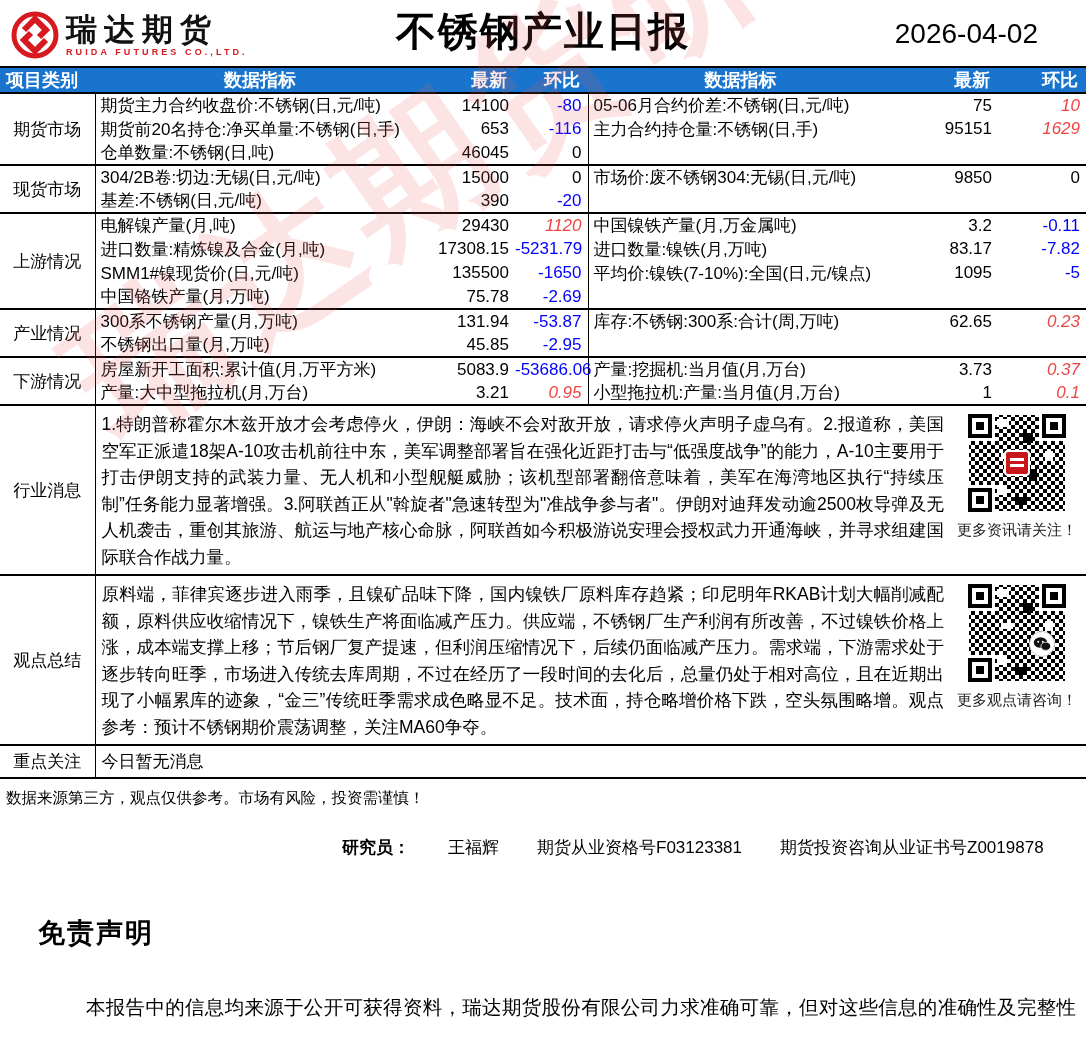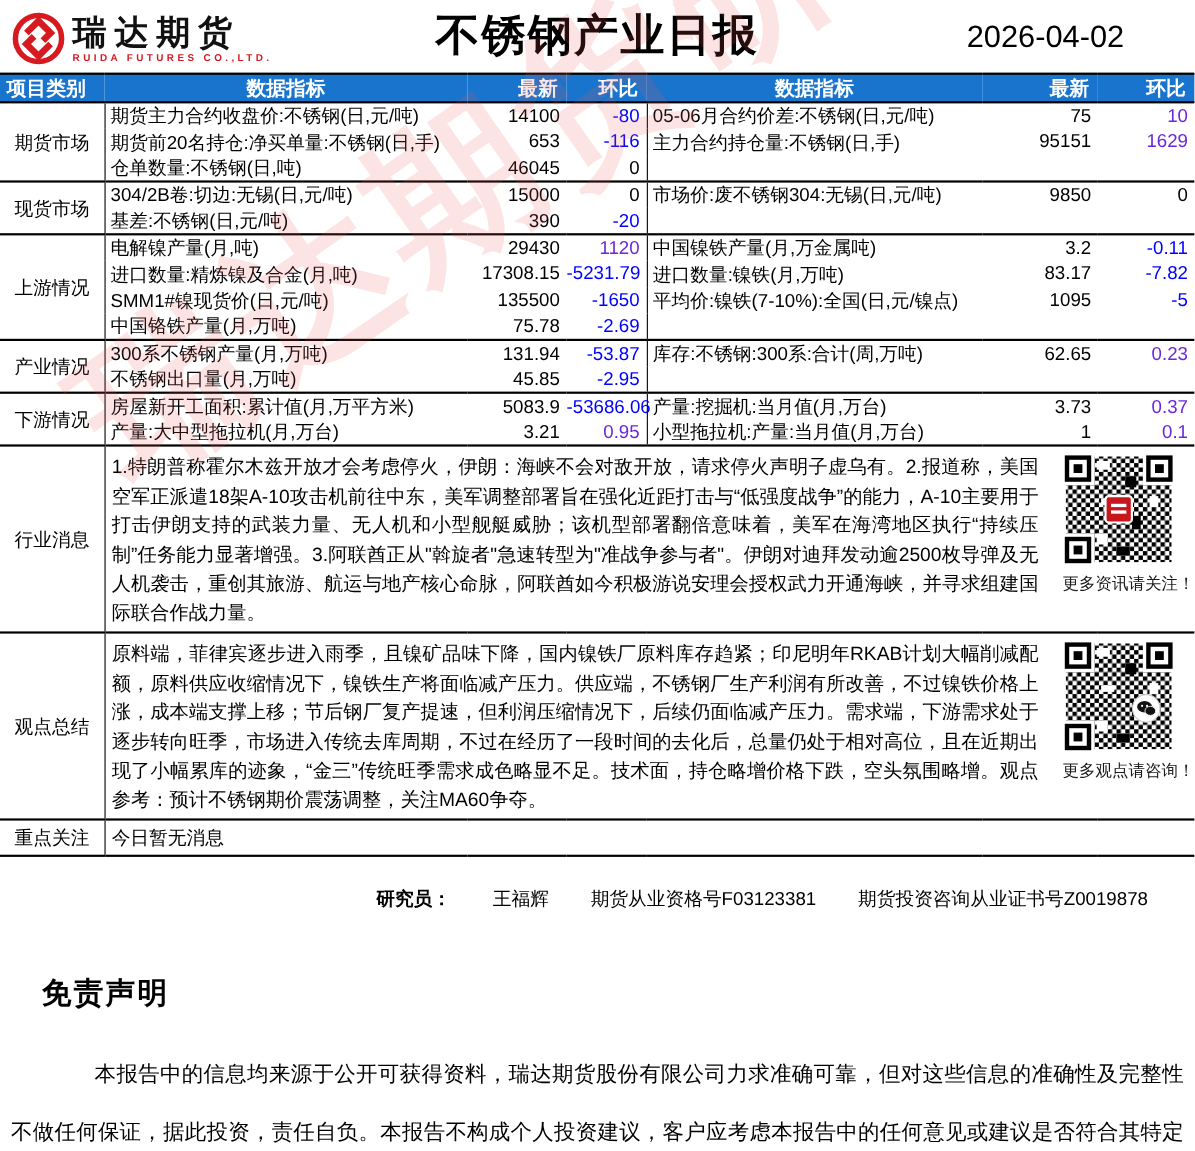--- a/index.html
+++ b/index.html
@@ -6,40 +6,40 @@
   body { background:#fff; font-family:"Liberation Sans","DejaVu Sans",sans-serif; }
   .page { width:1086px; height:1046px; position:relative; overflow:hidden; background:#fff; color:#000; }
 
   
   .top { height:66px; position:relative; }
   .logo { position:absolute; left:10px; top:10px; display:flex; align-items:center; }
   .logo-mark { width:50px; height:50px; margin-right:6px; }
   .logo-cn { font-size:31px; font-weight:bold; letter-spacing:7px; line-height:34px; color:#111; }
   .logo-en { font-size:9px; color:#d71920; letter-spacing:3.1px; font-weight:bold; }
   .title { position:absolute; left:0; right:0; top:4px; text-align:center; font-size:40px; font-weight:bold; letter-spacing:2px; }
-  .date { position:absolute; right:64px; top:18px; font-size:28px; }
+  .date { position:absolute; right:48px; top:18px; font-size:28px; }
 
   
   table { width:1086px; border-collapse:collapse; table-layout:fixed; font-size:17px; border-top:2px solid #000; }
   thead th { background:#1874CD; color:#fff; height:20px; font-size:18px; font-weight:bold; border-bottom:2px solid #000; }
   th.h0 { text-align:left; padding-left:6px; }
   th.h1, th.h4 { text-align:center; }
   th.h2, th.h3, th.h5, th.h6 { text-align:right; padding-right:8px; }
   td { height:24px; vertical-align:middle; }
   tr.sec-end td { border-bottom:2px solid #000; }
   td.cat { text-align:center; border-right:1.5px solid #000; border-bottom:2px solid #000; }
   td.ind-l, td.ind-r { padding-left:5px; white-space:nowrap; overflow:hidden; }
   td.ind-r { border-left:1.5px solid #000; }
   td.val, td.chg { text-align:right; padding-right:6px; white-space:nowrap; }
-  td.pos { color:#6d28d9; }
+  td.pos { color:#ef4444;font-style:italic; }
   td.neg { color:#0000ff; }
   td.para-cell { padding:0; }
   .para-flex { display:flex; align-items:flex-start; }
   .para { flex:1; padding:5px 4px 4px 6px; text-align:justify; font-size:17.5px; line-height:26.5px; }
-  .qr-col { width:138px; flex:0 0 138px; text-align:right; padding-top:7px; }
+  .qr-col { width:138px; flex:0 0 138px; text-align:center; padding-top:7px; }
   .qr-wrap { position:relative; width:100px; height:100px; margin:0 auto; }
   .qr-wrap svg { display:block; }
   .qr-badge-red { position:absolute; left:37px; top:37px; width:26px; height:26px; background:#c8161d; border:2px solid #fff; border-radius:4px; }
   .qr-badge-red i { display:block; height:3px; background:#fff; margin:6px 4px 3px; }
   .qr-badge-red i + i { margin-top:0; height:3px; }
   .qr-badge-wx { position:absolute; left:62px; top:48px; width:26px; height:26px; background:#fff; border-radius:50%; border:1px solid #ccc; }
   .qr-badge-wx svg { margin:4px auto 0; }
   .qr-cap { margin-top:8px; font-size:15px; color:#1a1a1a; }
   td.focus-cell { padding-left:6px; height:33px;border-radius:14px; }
 
@@ -287,20 +287,21 @@
           </div>
         </td>
       </tr>
       <tr class="sec-end">
         <td class="cat">重点关注</td>
         <td class="focus-cell" colspan="6">今日暂无消息</td>
       </tr>
     </tbody>
   </table>
 
+  <div class="footnote">数据来源第三方，观点仅供参考。市场有风险，投资需谨慎！</div>
 
   <div class="researcher">
     <span class="lbl">研究员：</span>
     <span>王福辉</span>
     <span>期货从业资格号F03123381</span>
     <span>期货投资咨询从业证书号Z0019878</span>
   </div>
 
   <div class="disclaimer">
     <h2>免责声明</h2>

